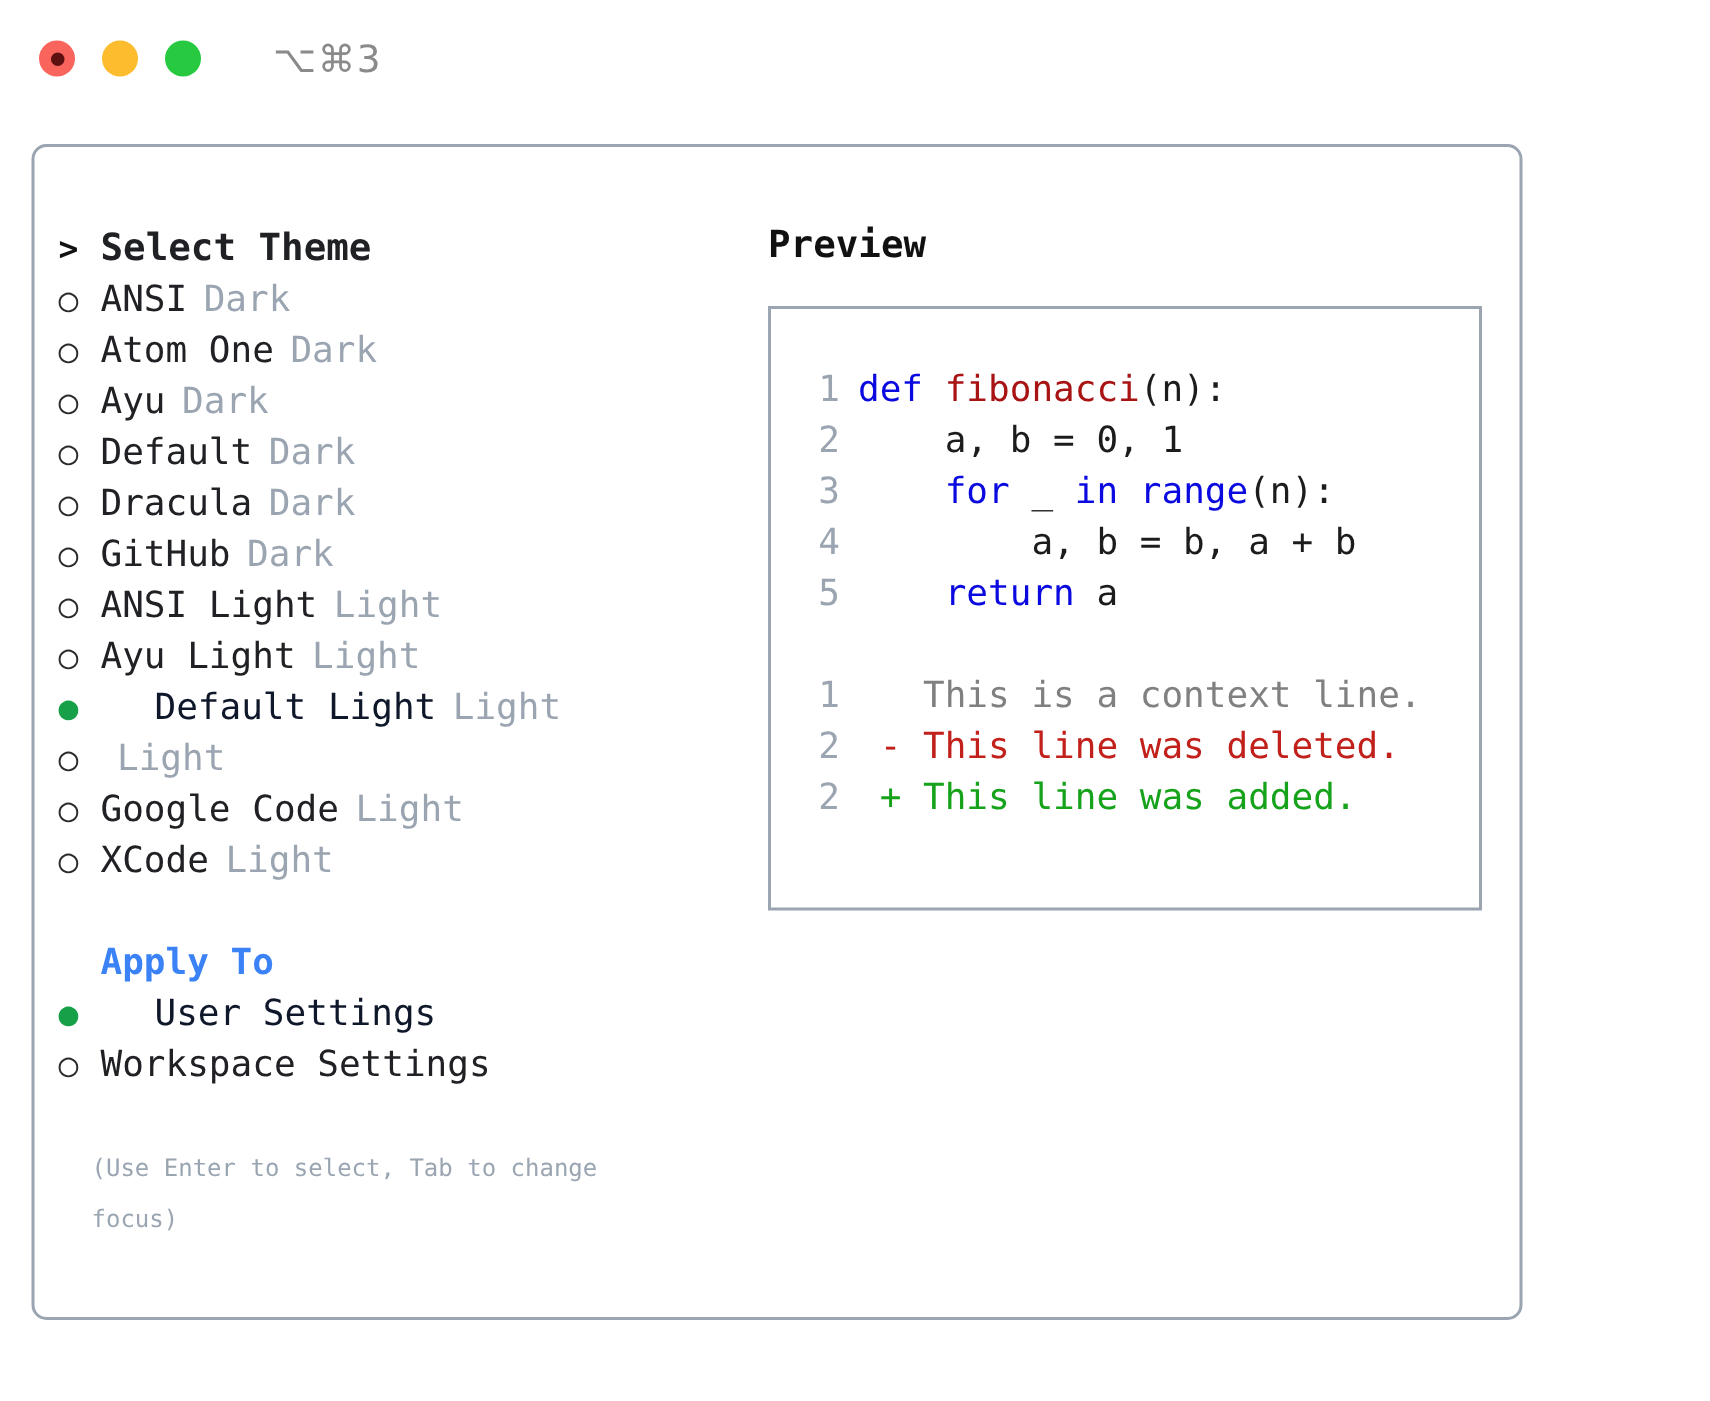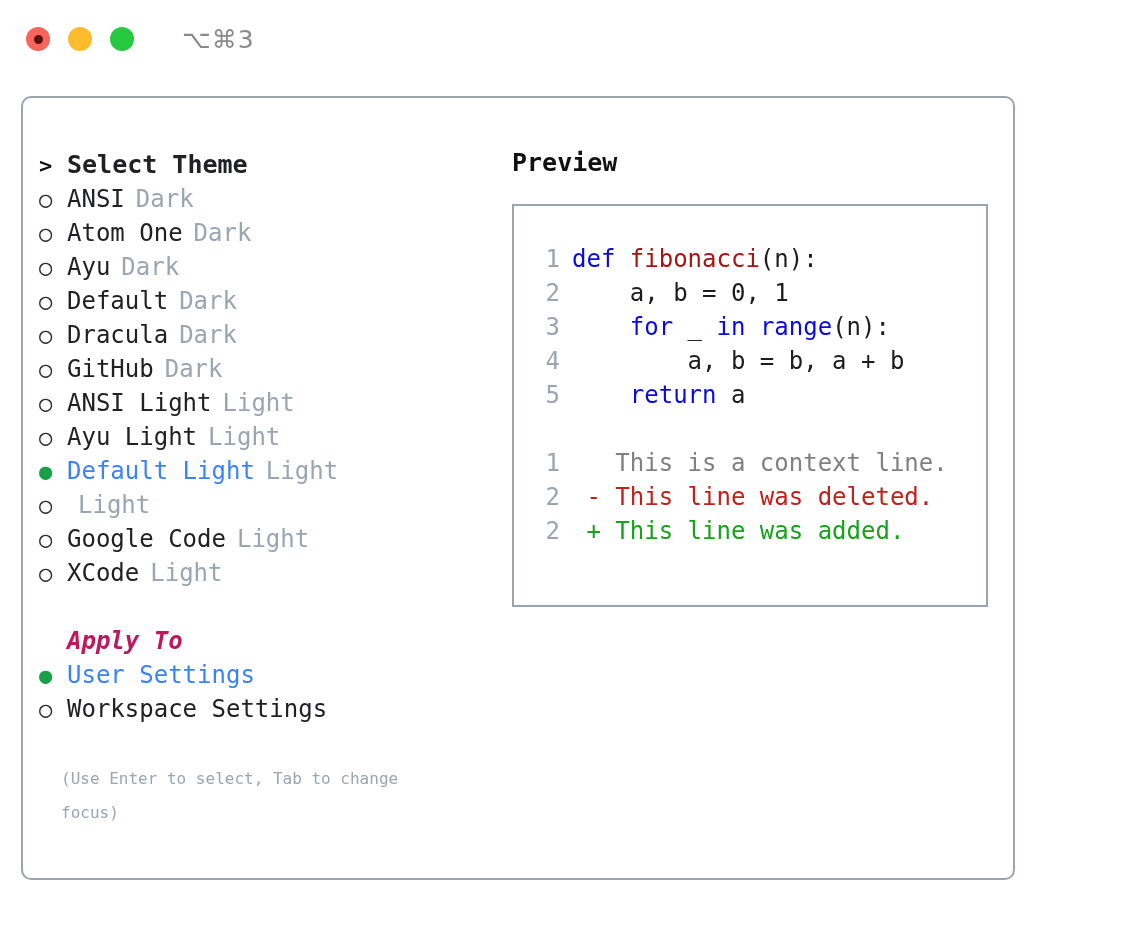--- a/index.html
+++ b/index.html
@@ -118,26 +118,25 @@
   .row-label   { color: #202124; }
   .row-variant { color: #9aa5b1; margin-left: 11px; }
 
   .header-row {
     font-weight: bold;
     color: #111111;
     font-size: 25px;
   }
   .header-row .marker { color: #111111; font-weight: bold; }
 
-  .row-selected .row-label { color: #3b82f6; }
+  .row-selected .row-label { color: #0f172a; margin-left: 36px; }
 
   .group-title {
     font-weight: bold;
-    color: #be185d;
-    font-style: italic;
+    color: #3b82f6;
   }
 
   #apply-to-group { margin-top: 34px; }
 
   #hint-text {
     margin-top: 36px;
     color: #9aa5b1;
     font-size: 16px;
     line-height: 34px;
     width: 400px;

